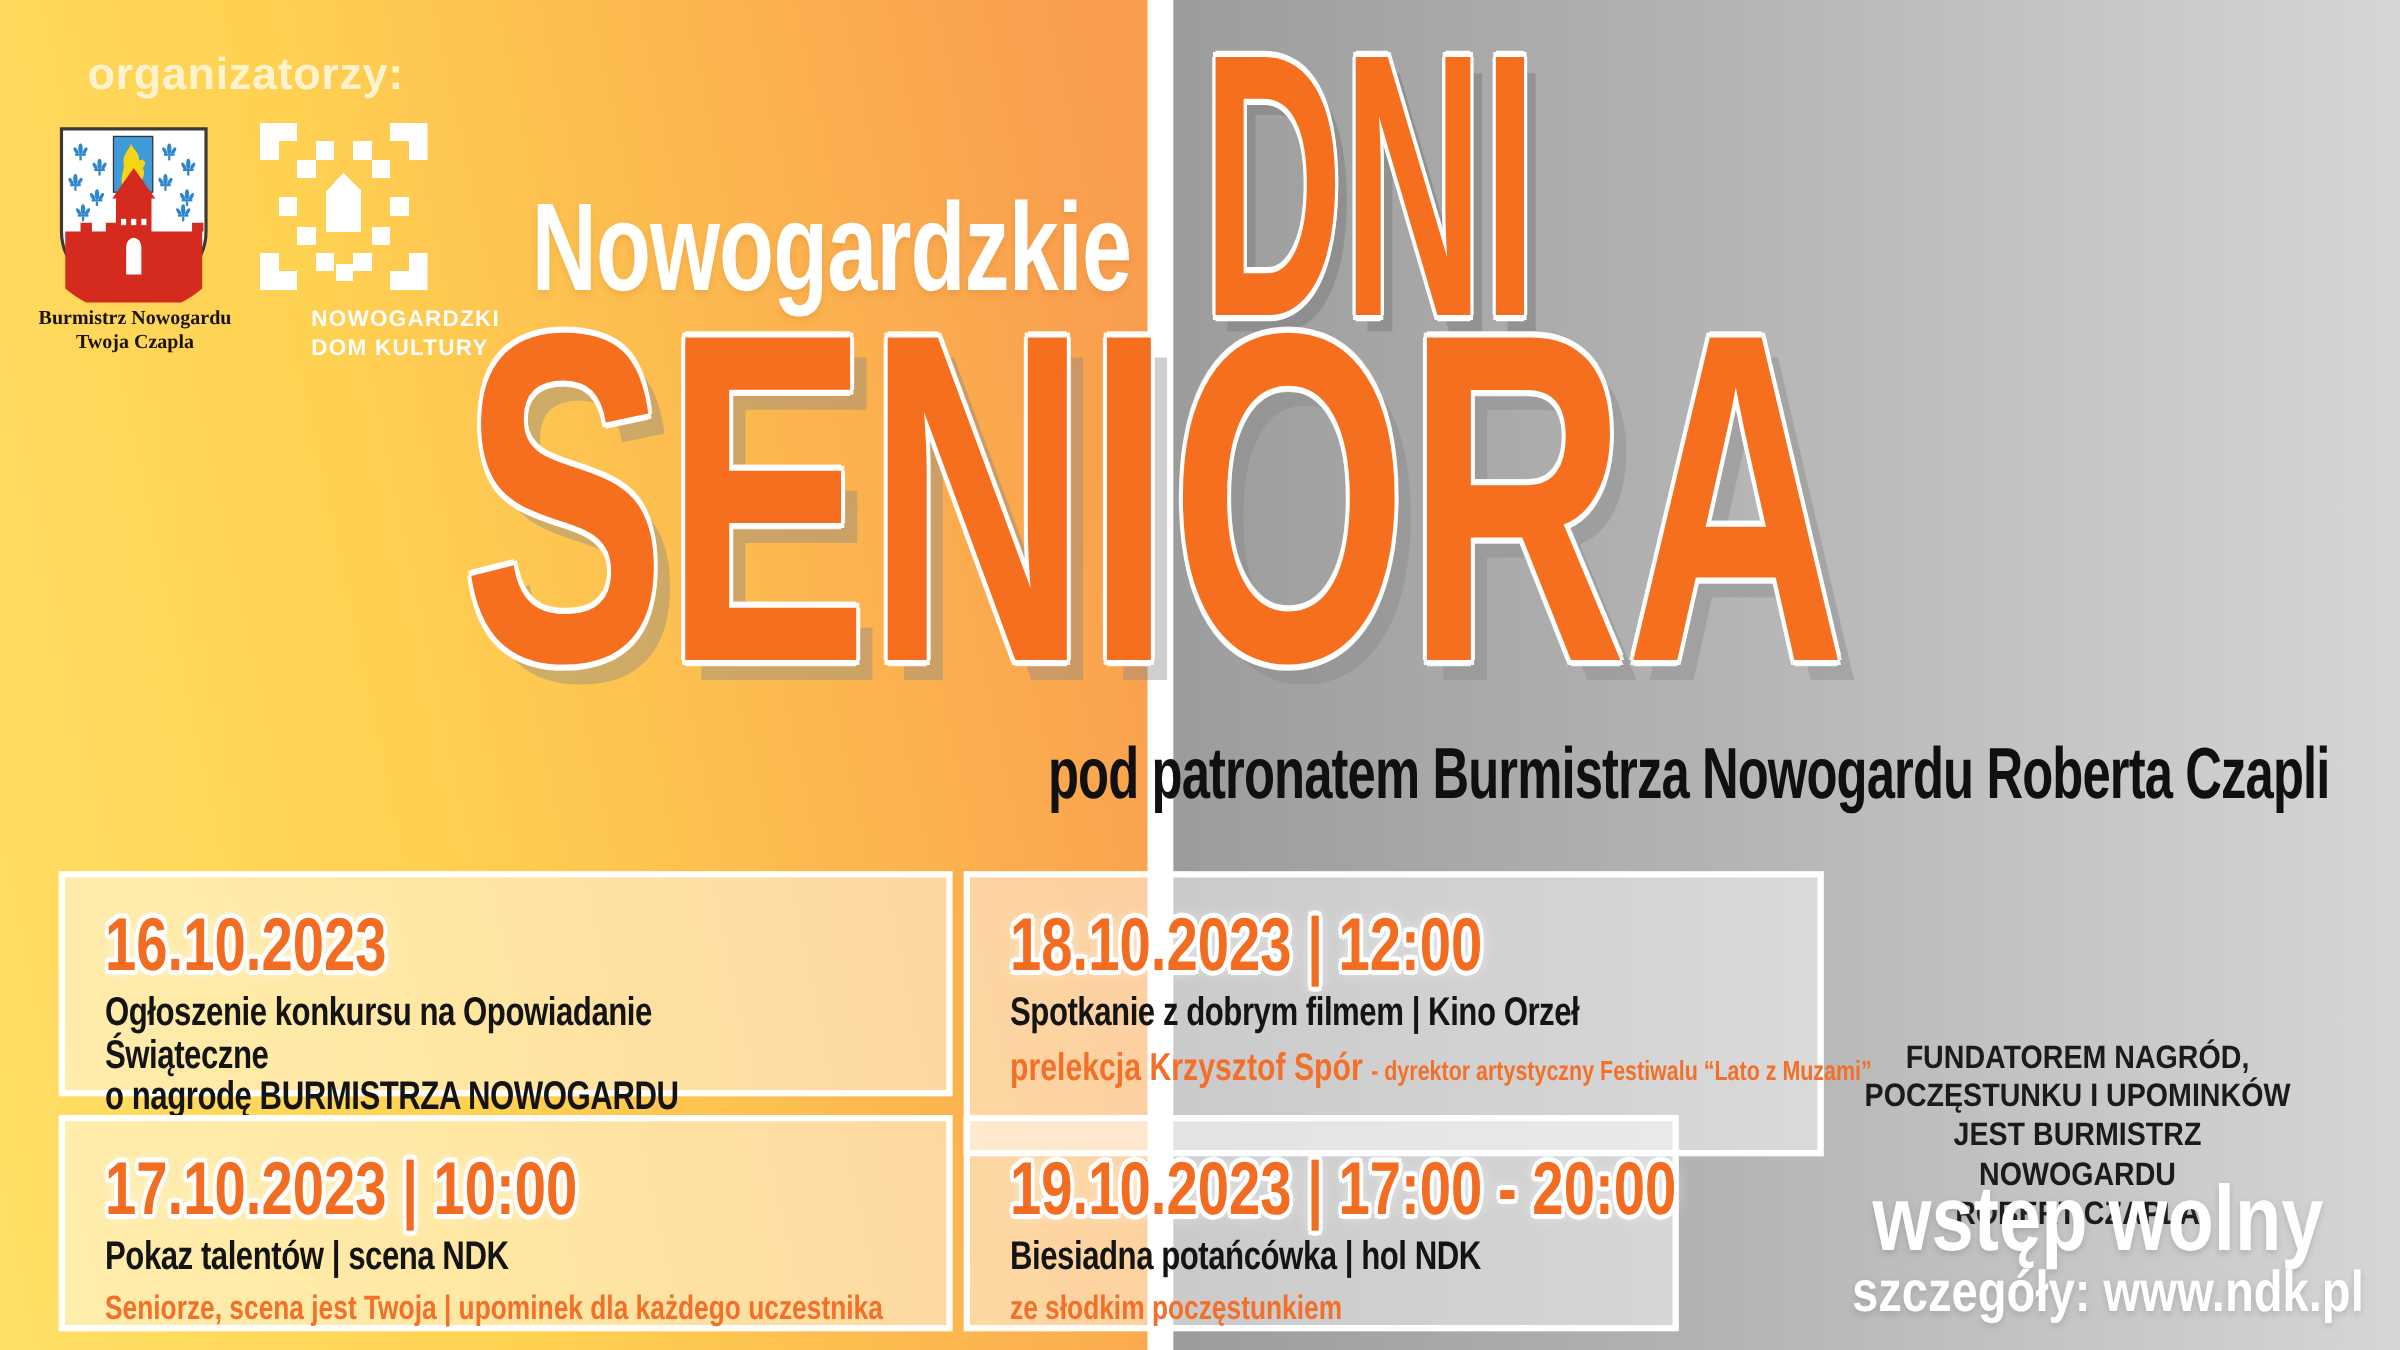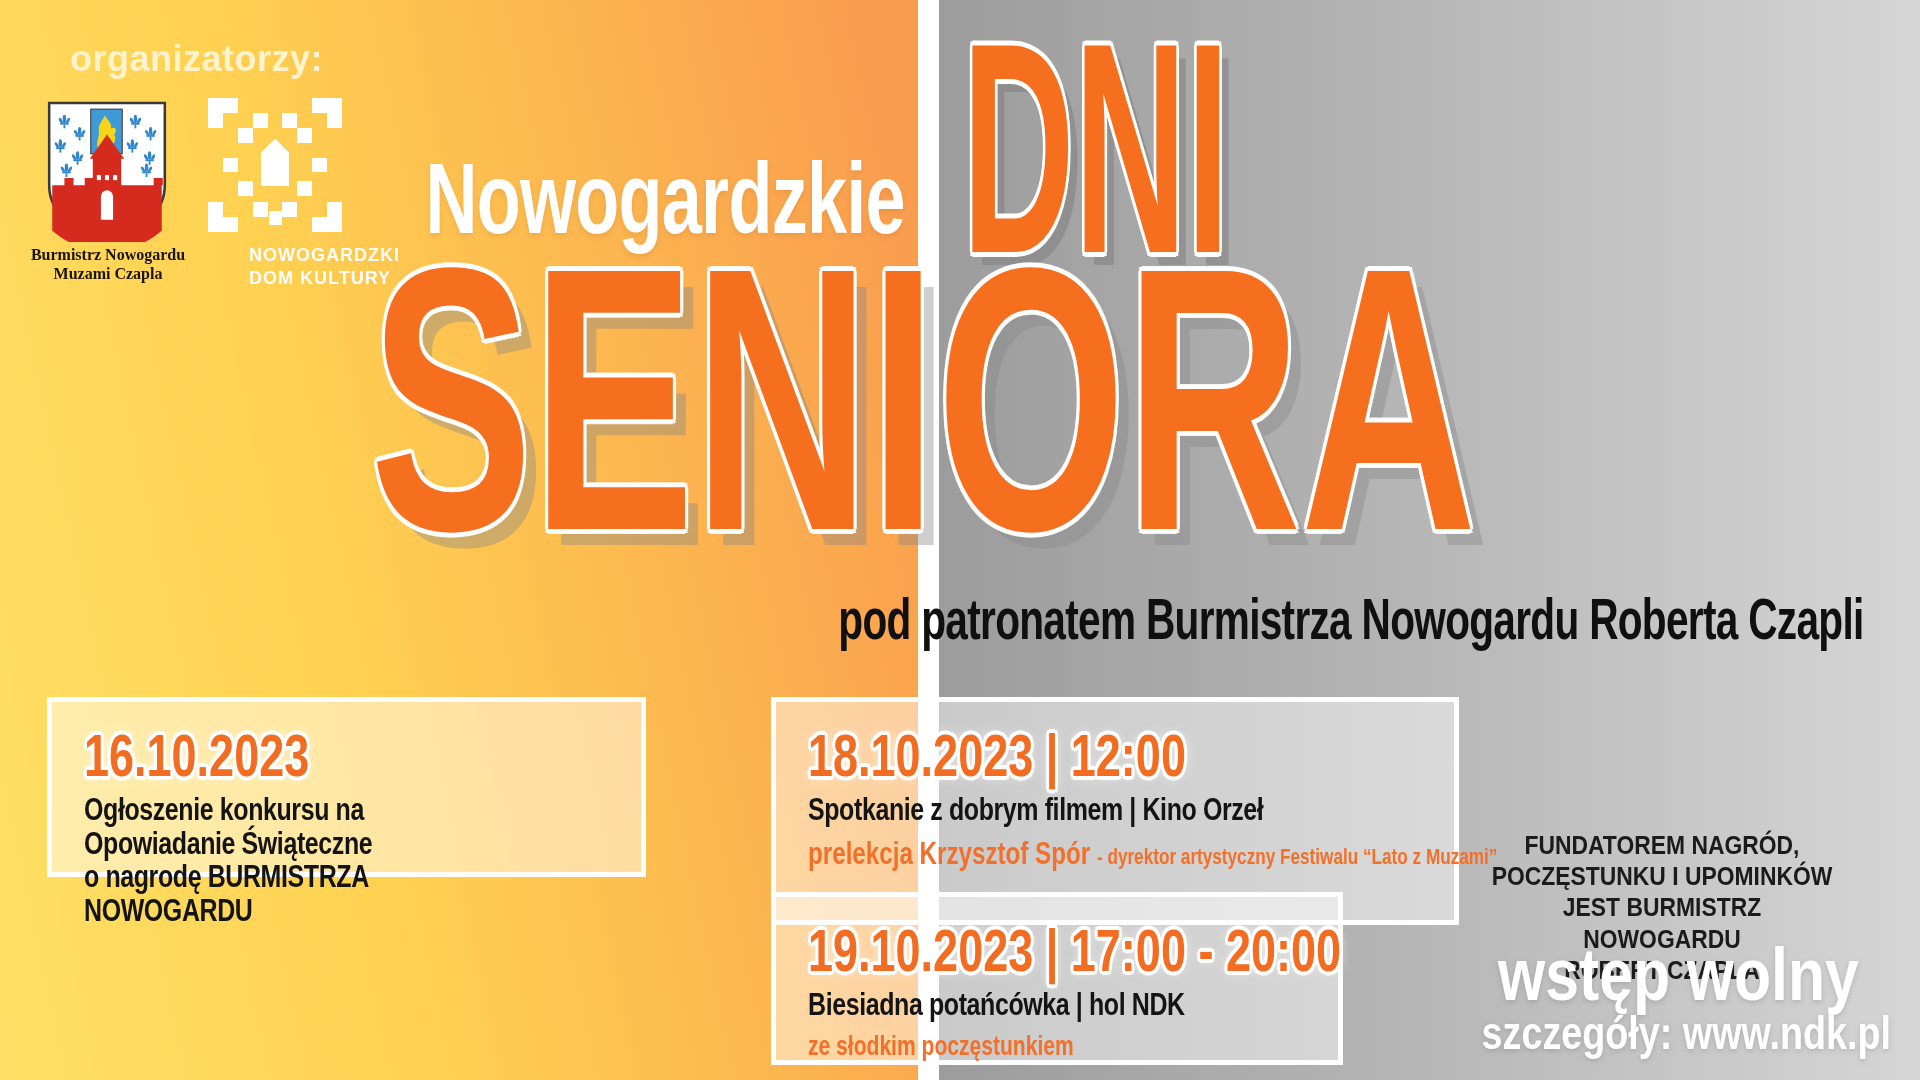--- a/index.html
+++ b/index.html
@@ -46,21 +46,21 @@
       4px 4px 0 rgba(255,255,255,0.9),-4px -4px 0 rgba(255,255,255,0.9),
       -4px 4px 0 rgba(255,255,255,0.9),4px -4px 0 rgba(255,255,255,0.9),
       20px 16px 0 rgba(135,135,135,0.40);}
   .subtitle{position:absolute;right:56px;top:590px;font-size:58px;line-height:1;
     color:#101010;transform:scaleX(0.70);transform-origin:right top;white-space:nowrap;}
 
   
   .card{position:absolute;background:rgba(255,255,255,0.47);
     border:5px solid rgba(255,255,255,0.96);box-sizing:border-box;
     padding:24px 24px 0 32px;}
-  .card-1{left:47px;top:697px;width:599px;height:180px;}
+  .card-1{left:47px;top:697px;width:715px;height:180px;}
   .card-2{left:47px;top:892px;width:715px;height:173px;}
   .card-3{left:771px;top:697px;width:688px;height:228px;}
   .card-4{left:771px;top:892px;width:572px;height:173px;}
   .ev-date{font-size:60px;line-height:1;color:#F26C22;font-weight:700;letter-spacing:0;
     transform:scaleX(0.75);transform-origin:left top;white-space:nowrap;
     text-shadow:
       4px 0 0 #fff,-4px 0 0 #fff,0 4px 0 #fff,0 -4px 0 #fff,
       3px 3px 0 #fff,-3px 3px 0 #fff,3px -3px 0 #fff,-3px -3px 0 #fff,
       0 0 14px rgba(255,255,255,0.9);}
   .ev-title{margin-top:7px;font-size:32px;line-height:1.05;color:#141414;font-weight:700;
@@ -122,21 +122,21 @@
       <path d="M6,84 h12 v-7 h9 v7 h11 v-7 h9 v7 h59 v-7 h9 v7 h-1 v45 c-14,12 -34,20 -54,24 c-20,-4 -40,-12 -54,-24 Z"></path>
       <rect x="46" y="56" width="28" height="40"></rect>
       <polygon points="43,58 77,58 60,34"></polygon>
     </g>
     <path d="M54,96 a6,7 0 0 1 12,0 v22 h-12 Z" fill="#ffffff"></path>
     <rect x="50" y="74" width="4" height="5" fill="#ffffff"></rect>
     <rect x="58" y="74" width="4" height="5" fill="#ffffff"></rect>
     <rect x="66" y="74" width="4" height="5" fill="#ffffff"></rect>
   </svg>
   <div class="herb-caption">Burmistrz Nowogardu
-Muzami Czapla</div>
+Twoja Czapla</div>
 
   <svg class="ndk-logo" viewBox="0 0 9 9" shape-rendering="crispEdges">
     <g fill="#ffffff">
       <rect x="0" y="0" width="2" height="1"></rect>
         <rect x="0" y="1" width="1" height="1"></rect>
       <rect x="7" y="0" width="2" height="1"></rect>
         <rect x="8" y="1" width="1" height="1"></rect>
       <rect x="0" y="8" width="2" height="1"></rect>
         <rect x="0" y="7" width="1" height="1"></rect>
       <rect x="7" y="8" width="2" height="1"></rect>
@@ -162,20 +162,25 @@
   <div class="title-dni cond">DNI</div>
   <div class="title-seniora cond">SENIORA</div>
   <div class="subtitle cond">pod patronatem Burmistrza Nowogardu Roberta Czapli</div>
 
   <div class="card card-1">
     <div class="ev-date">16.10.2023</div>
     <div class="ev-title">Ogłoszenie konkursu na Opowiadanie Świąteczne
 o nagrodę BURMISTRZA NOWOGARDU</div>
   </div>
 
+  <div class="card card-2">
+    <div class="ev-date">17.10.2023 | 10:00</div>
+    <div class="ev-title">Pokaz talentów | scena NDK</div>
+    <div class="ev-sub">Seniorze, scena jest Twoja | upominek dla każdego uczestnika</div>
+  </div>
 
   <div class="card card-3">
     <div class="ev-date">18.10.2023 | 12:00</div>
     <div class="ev-title">Spotkanie z dobrym filmem | Kino Orzeł</div>
     <div class="ev-sub"><span class="big">prelekcja Krzysztof Spór </span><span class="note">- dyrektor artystyczny Festiwalu “Lato z Muzami”</span></div>
   </div>
 
   <div class="card card-4">
     <div class="ev-date">19.10.2023 | 17:00 - 20:00</div>
     <div class="ev-title">Biesiadna potańcówka | hol NDK</div>

